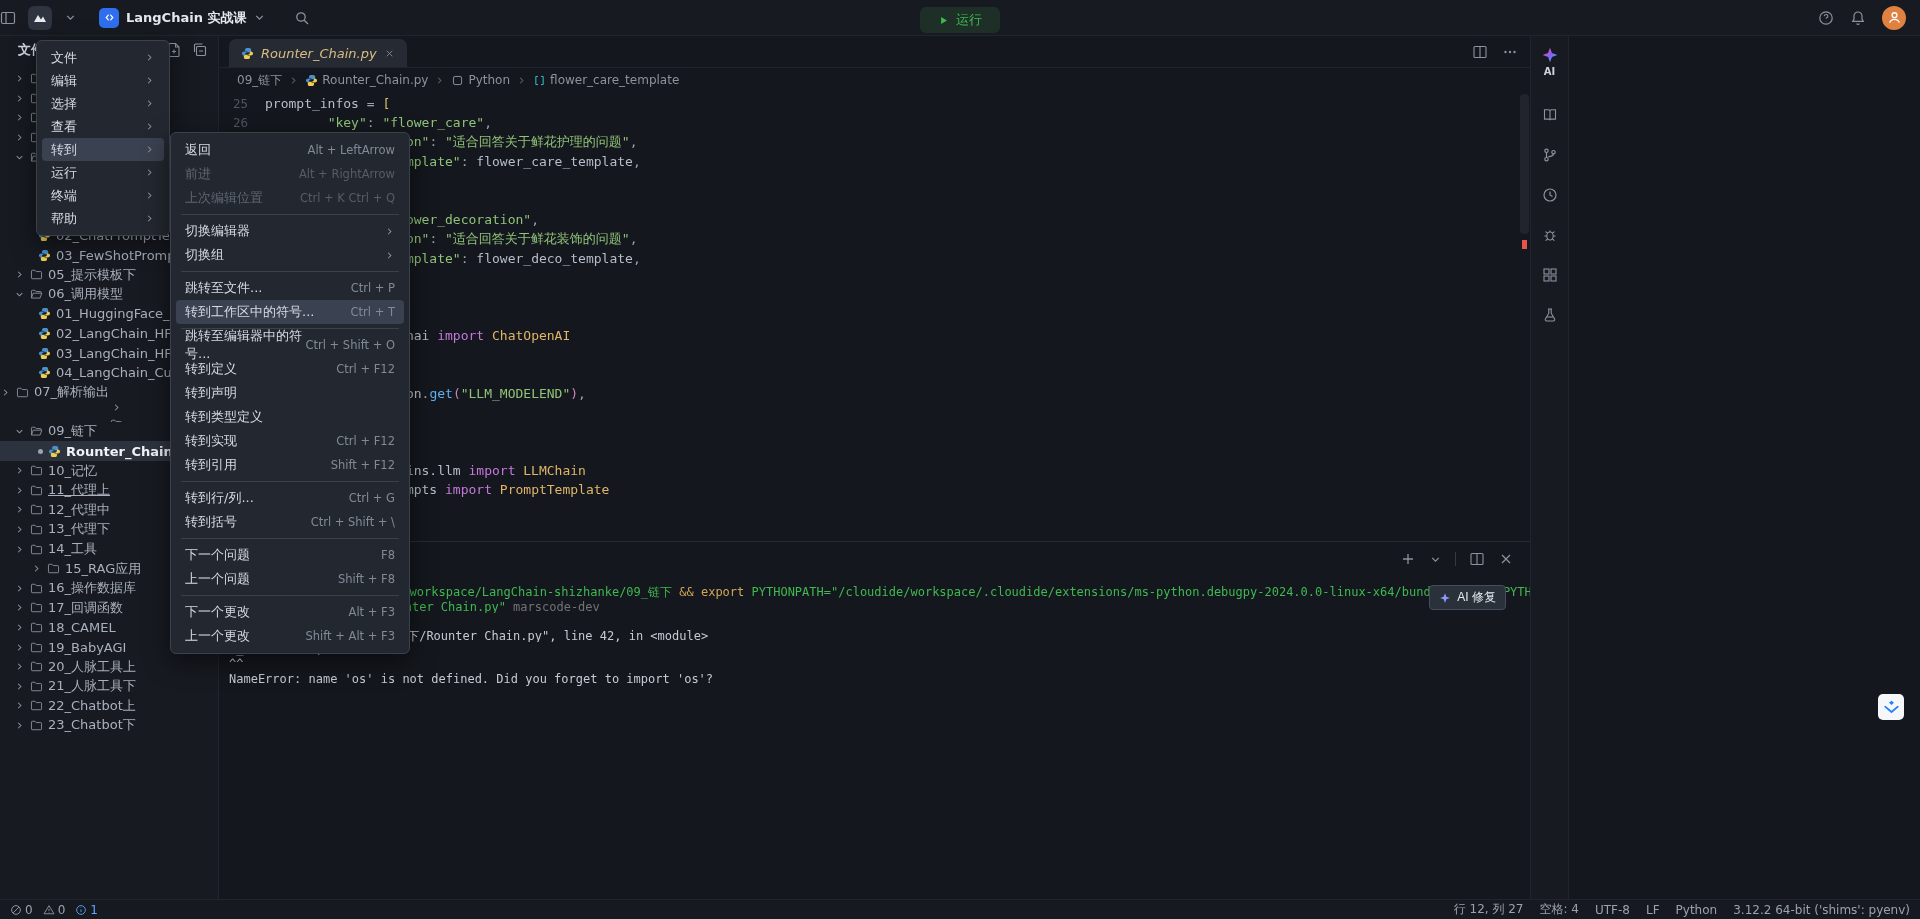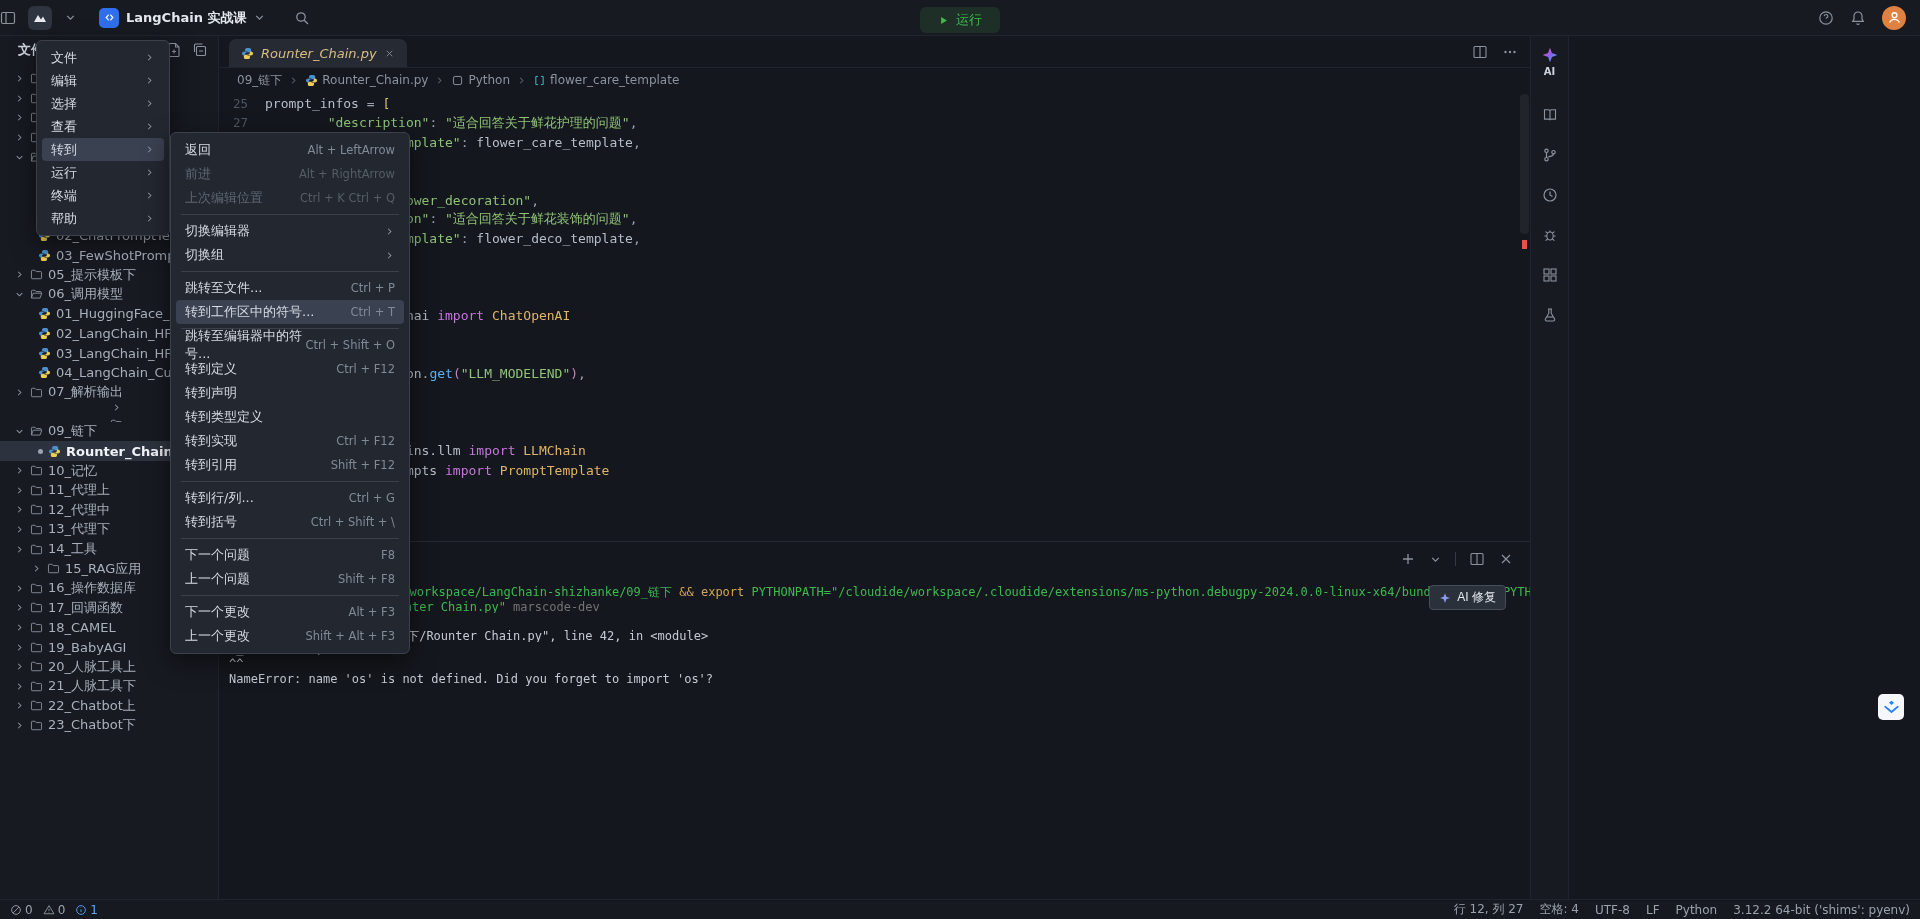--- a/index.html
+++ b/index.html
@@ -397,21 +397,21 @@
         </div>
         <div class="tree-row" style="padding-left: 38px;">
           <span class="icon sm">
             <svg viewBox="0 0 16 16">
               <path d="M7.9 1.2c-1.8 0-2.9.8-2.9 2v1.6h3v.7H3.9C2.4 5.5 1.2 6.6 1.2 8c0 1.5 1.2 2.6 2.7 2.6h1.2V8.9c0-1.3 1.1-2.3 2.4-2.3h3c1.1 0 2-.9 2-2V3.2c0-1.2-1.2-2-2.9-2z" fill="#4a8fce"></path>
               <path d="M8.1 14.8c1.8 0 2.9-.8 2.9-2v-1.6H8v-.7h4.1c1.5 0 2.7-1.1 2.7-2.5 0-1.5-1.2-2.6-2.7-2.6h-1.2v1.7c0 1.3-1.1 2.3-2.4 2.3h-3c-1.1 0-2 .9-2 2v1.4c0 1.2 1.2 2 2.9 2z" fill="#eecf52"></path>
             </svg>
           </span>
           <span class="tree-label">04_LangChain_Custom</span>
         </div>
-        <div class="tree-row" style="padding-left: 14px;">
+        <div class="tree-row" style="">
           <span class="icon xs">
             <svg viewBox="0 0 16 16" fill="none" stroke="currentColor" stroke-width="1.5">
               <path d="M6 4l4 4-4 4"></path>
             </svg>
           </span>
           <span class="icon sm">
             <svg viewBox="0 0 16 16" fill="none" stroke="currentColor" stroke-width="1.1">
               <path d="M1.8 3.8a1 1 0 0 1 1-1h3.4l1.4 1.6h5.6a1 1 0 0 1 1 1v6.8a1 1 0 0 1-1 1H2.8a1 1 0 0 1-1-1z"></path>
             </svg>
           </span>
@@ -460,21 +460,21 @@
               <path d="M6 4l4 4-4 4"></path>
             </svg>
           </span>
           <span class="icon sm">
             <svg viewBox="0 0 16 16" fill="none" stroke="currentColor" stroke-width="1.1">
               <path d="M1.8 3.8a1 1 0 0 1 1-1h3.4l1.4 1.6h5.6a1 1 0 0 1 1 1v6.8a1 1 0 0 1-1 1H2.8a1 1 0 0 1-1-1z"></path>
             </svg>
           </span>
           <span class="tree-label">10_记忆</span>
         </div>
-        <div class="tree-row" style="padding-left: 14px;">
+        <div class="tree-row" style="padding-left: 14px; text-decoration: underline;">
           <span class="icon xs">
             <svg viewBox="0 0 16 16" fill="none" stroke="currentColor" stroke-width="1.5">
               <path d="M6 4l4 4-4 4"></path>
             </svg>
           </span>
           <span class="icon sm">
             <svg viewBox="0 0 16 16" fill="none" stroke="currentColor" stroke-width="1.1">
               <path d="M1.8 3.8a1 1 0 0 1 1-1h3.4l1.4 1.6h5.6a1 1 0 0 1 1 1v6.8a1 1 0 0 1-1 1H2.8a1 1 0 0 1-1-1z"></path>
             </svg>
           </span>
@@ -714,20 +714,24 @@
             </svg>
           </span>
           <span>flower_care_template</span>
         </span>
       </div>
     <div class="code-area">
       <div class="code-lines" id="code">
           <div class="code-line">
             <span class="gutter">25</span>
             <span class="code-text"><span class="c-v">prompt_infos</span><span class="c-op"> = </span><span class="c-b1">[</span></span>
+          </div>
+          <div class="code-line">
+            <span class="gutter">26</span>
+            <span class="code-text"><span class="c-ws">        </span><span class="c-s">"key"</span><span class="c-op">: </span><span class="c-s">"flower_care"</span><span class="c-op">,</span></span>
           </div>
           <div class="code-line">
             <span class="gutter">27</span>
             <span class="code-text"><span class="c-ws">        </span><span class="c-s">"description"</span><span class="c-op">: </span><span class="c-s">"适合回答关于鲜花护理的问题"</span><span class="c-op">,</span></span>
           </div>
           <div class="code-line">
             <span class="gutter">28</span>
             <span class="code-text"><span class="c-ws">        </span><span class="c-s">"prompt_template"</span><span class="c-op">: </span><span class="c-v">flower_care_template</span><span class="c-op">,</span></span>
           </div>
           <div class="code-line">

